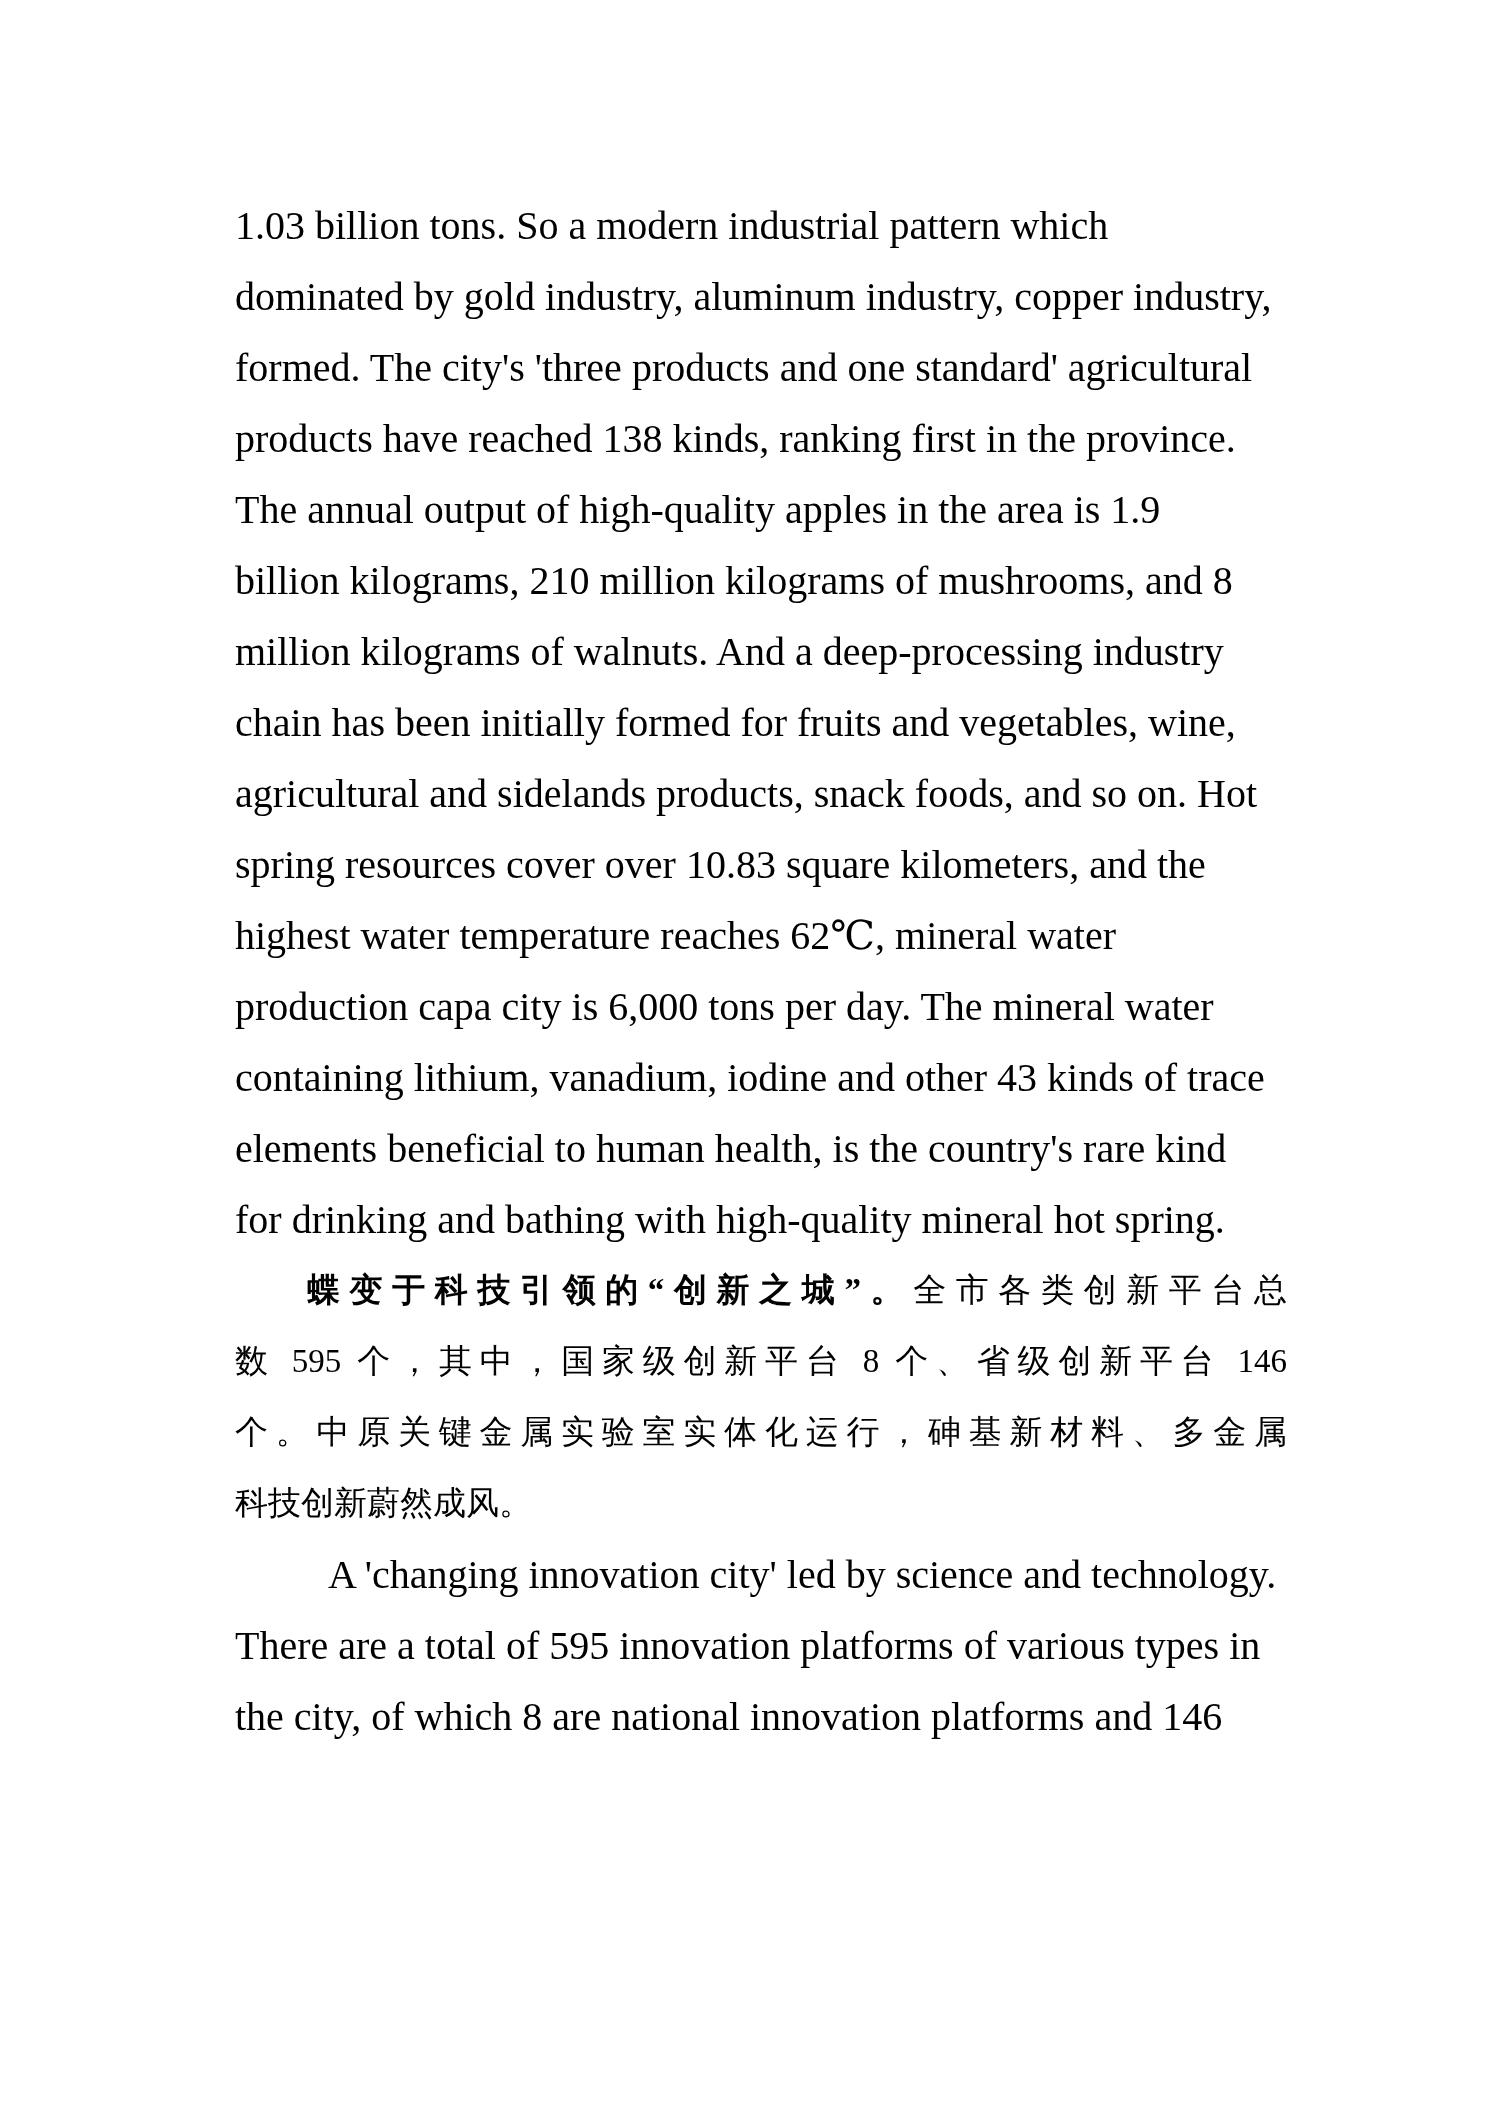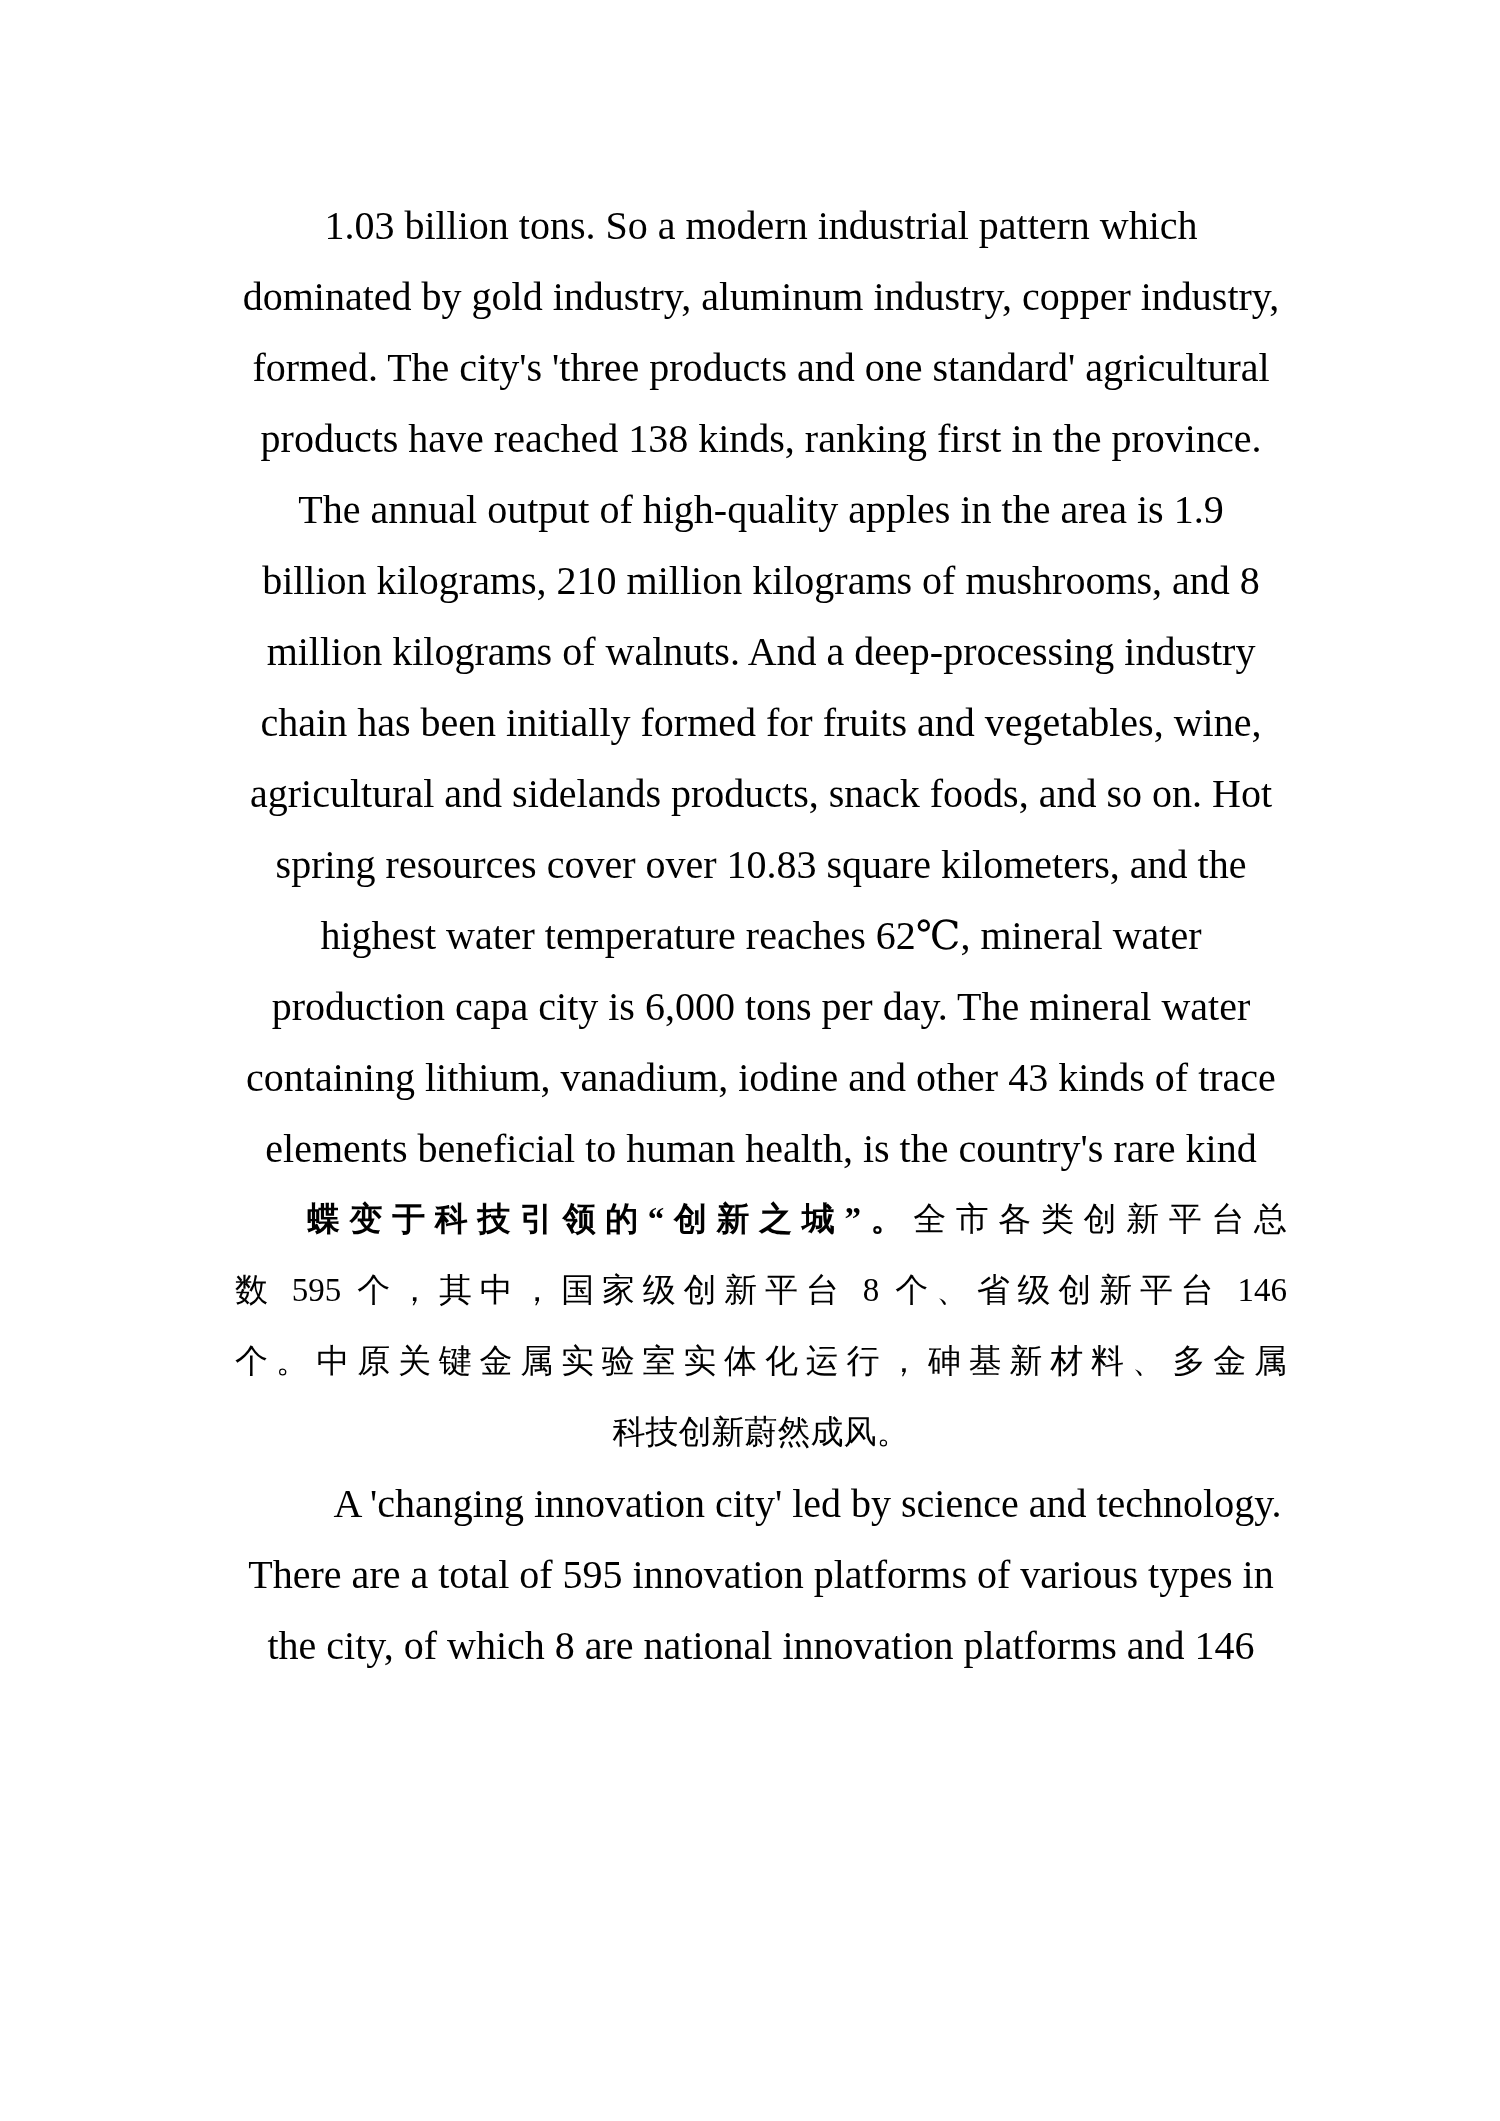--- a/index.html
+++ b/index.html
@@ -17,21 +17,20 @@
     color: #000000;
     font-family: "Liberation Serif", "DejaVu Serif", serif;
     font-size: 40px;
     overflow: hidden;
   }
   .line {
     display: block;
     height: 71px;
     line-height: 71px;
     white-space: nowrap;
-    text-align: center;
   }
   
   .cjk {
     font-size: 33px;
     white-space: normal;
     overflow: hidden;
   }
   .cjk-justify {
     text-align: justify;
     text-align-last: justify;
@@ -60,20 +59,21 @@
     <div class="line">The annual output of high-quality apples in the area is 1.9</div>
     <div class="line">billion kilograms, 210 million kilograms of mushrooms, and 8</div>
     <div class="line">million kilograms of walnuts. And a deep-processing industry</div>
     <div class="line">chain has been initially formed for fruits and vegetables, wine,</div>
     <div class="line">agricultural and sidelands products, snack foods, and so on. Hot</div>
     <div class="line">spring resources cover over 10.83 square kilometers, and the</div>
     <div class="line">highest water temperature reaches 62℃, mineral water</div>
     <div class="line">production capa city is 6,000 tons per day. The mineral water</div>
     <div class="line">containing lithium, vanadium, iodine and other 43 kinds of trace</div>
     <div class="line">elements beneficial to human health, is the country's rare kind</div>
+    <div class="line">for drinking and bathing with high-quality mineral hot spring.</div>
   </div>
 
   <div>
     <div class="line cjk cjk-justify indent-cjk">
       <span class="bold-seg">蝶变于科技引领的“创新之城”。</span><span>全市各类创新平台总</span>
     </div>
     <div class="line cjk cjk-justify">数 595 个，其中，国家级创新平台 8 个、省级创新平台 146</div>
     <div class="line cjk cjk-justify">个。中原关键金属实验室实体化运行，砷基新材料、多金属</div>
     <div class="line cjk">科技创新蔚然成风。</div>
   </div>

